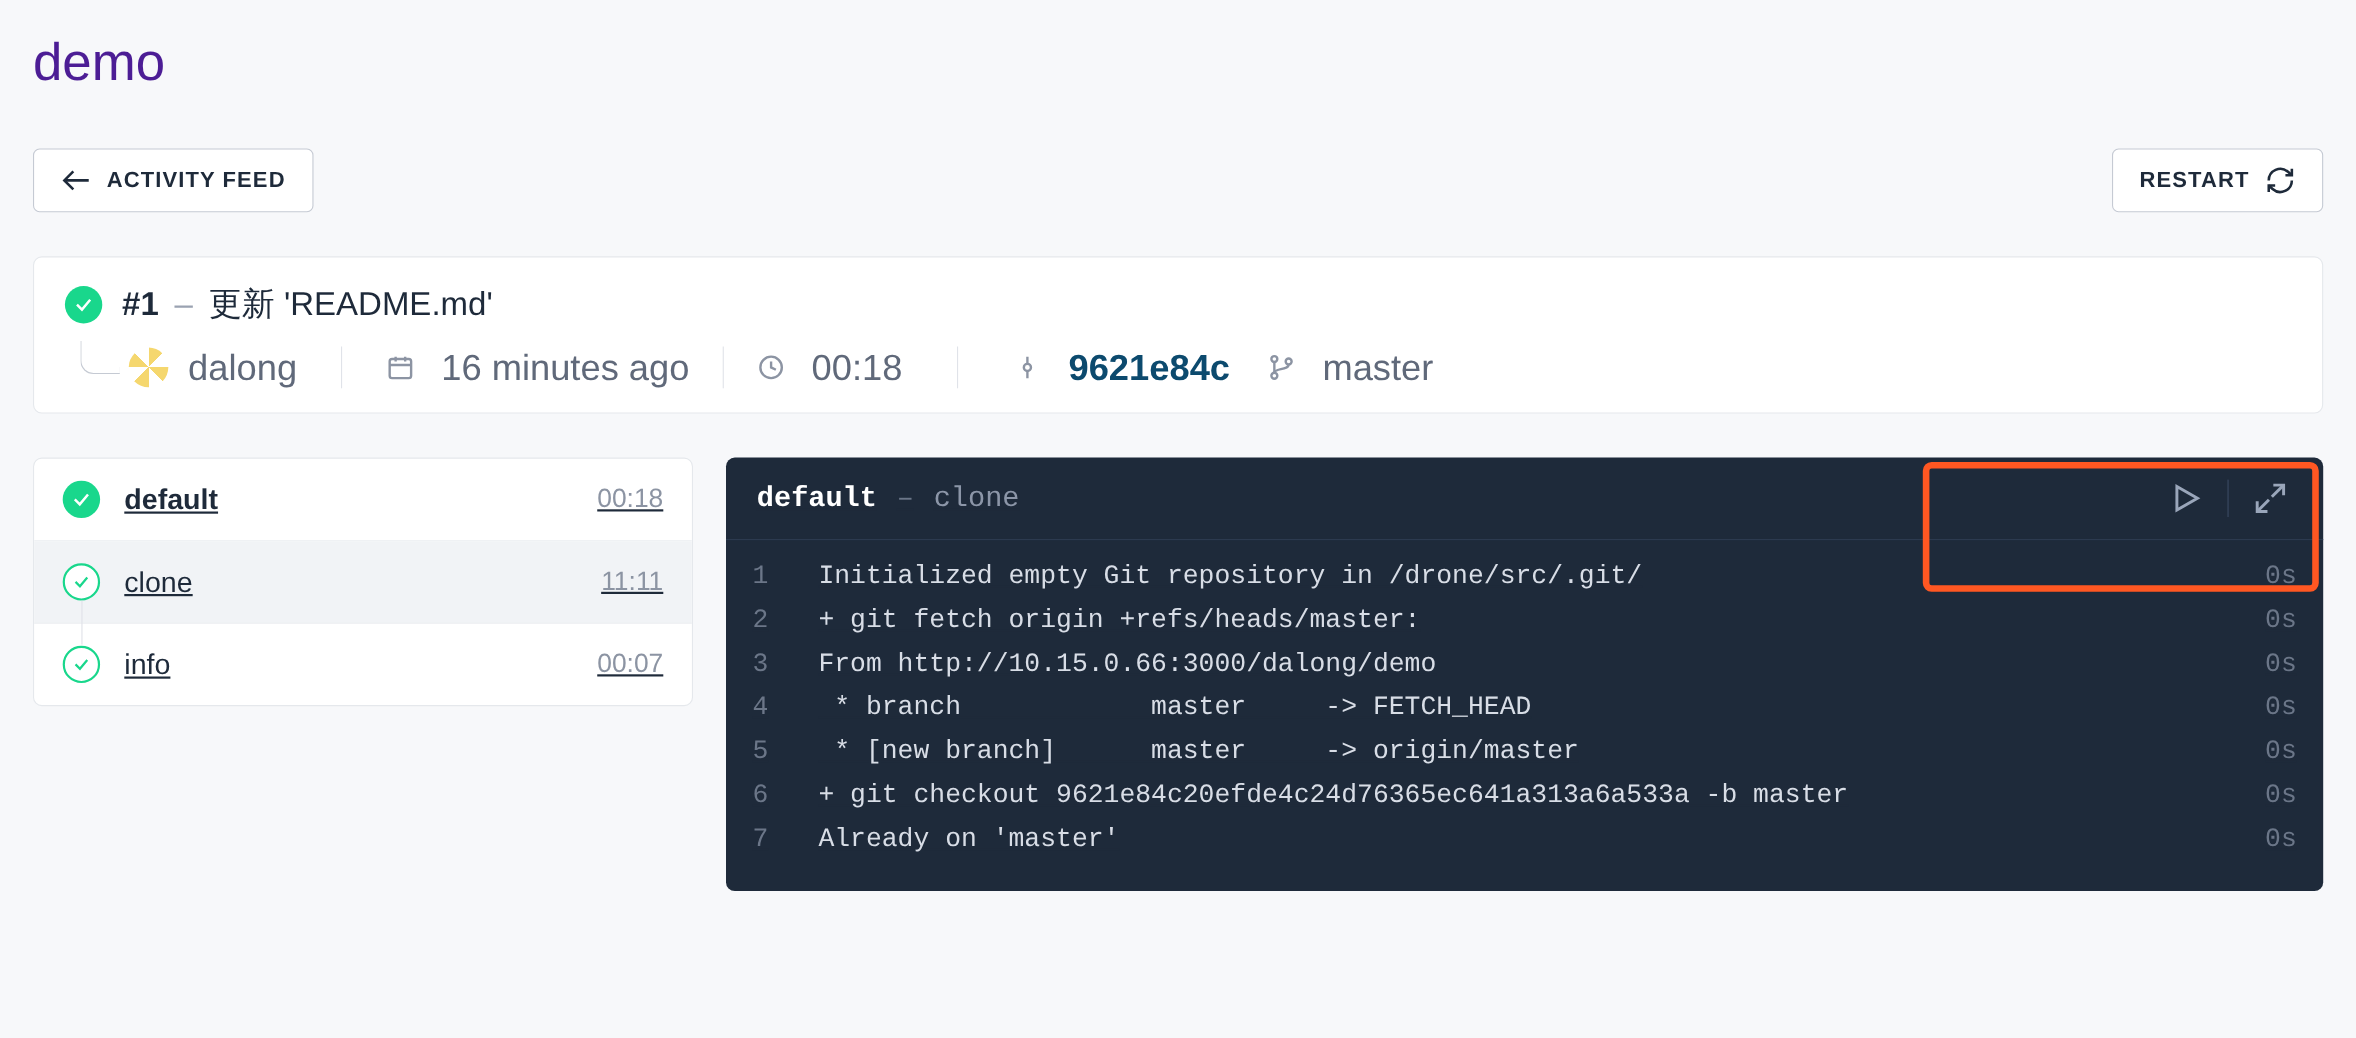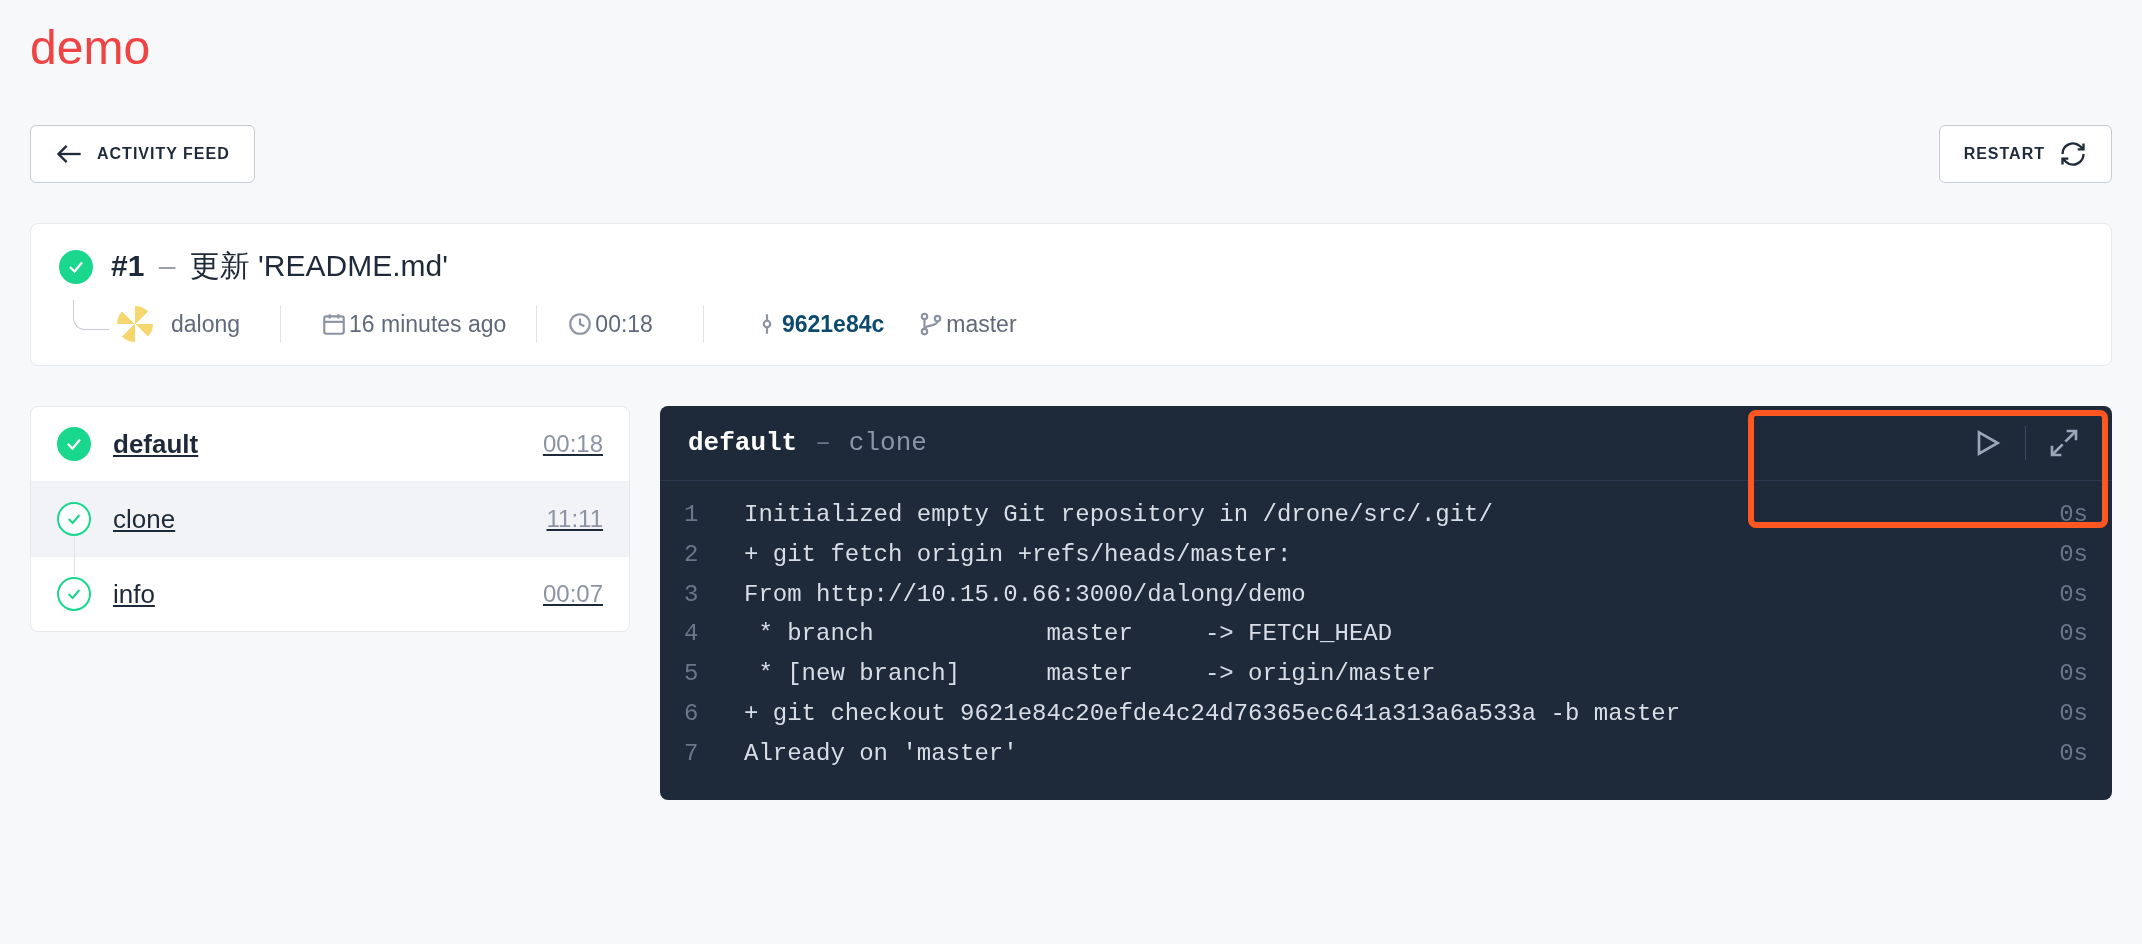--- a/index.html
+++ b/index.html
@@ -9,38 +9,38 @@
   color: #1e2a3a;
   padding: 0;
 }
 .page {
   width: 2142px;
   padding: 0 30px;
 }
 .page-title {
   font-size: 48px;
   font-weight: 400;
-  color: #ef4444;
-  padding: 20px 0 50px 0;
+  color: #4c1d95;
+  padding: 30px 0 50px 0;
 }
 .toolbar {
   display: flex;
   justify-content: space-between;
   align-items: center;
   margin-bottom: 40px;
 }
 .btn-outline {
   display: inline-flex;
   align-items: center;
   gap: 14px;
   border: 1px solid #c5cad3;
   background: #fff;
   border-radius: 6px;
   padding: 14px 24px;
-  font-size: 16px;
+  font-size: 20px;
   font-weight: 700;
   letter-spacing: 1px;
   color: #1e2a3a;
   cursor: pointer;
 }
 .btn-outline svg { width: 28px; height: 28px; stroke: #1e2a3a; fill: none; stroke-width: 2; }
 
 .build-card {
   background: #fff;
   border: 1px solid #e5e8ec;
@@ -81,21 +81,21 @@
 }
 .build-title .num { font-weight: 700; }
 .build-title .dash { color: #9aa2b1; margin: 0 6px; }
 
 .build-meta {
   display: flex;
   align-items: center;
   gap: 0;
   margin-top: 18px;
   margin-left: 14px;
-  font-size: 23px;
+  font-size: 33px;
   color: #60697a;
 }
 .meta-connector {
   width: 36px; height: 30px;
   border-left: 1px solid #c5cad3;
   border-bottom: 1px solid #c5cad3;
   border-bottom-left-radius: 12px;
   margin-top: -18px;
   margin-right: 8px;
 }
@@ -107,21 +107,21 @@
 }
 .meta-author { color: #60697a; }
 .meta-sep {
   width: 1px; height: 38px;
   background: #e0e3e9;
   margin: 0 40px;
 }
 .meta-item {
   display: inline-flex;
   align-items: center;
-  gap: 2px;
+  gap: 24px;
   color: #60697a;
   text-align: center;
 }
 .meta-item svg { width: 26px; height: 26px; stroke: #8c94a3; fill: none; stroke-width: 2; }
 .commit-hash { font-weight: 700; color: #0c4a6e; }
 
 .main-row {
   display: flex;
   gap: 30px;
   align-items: flex-start;

